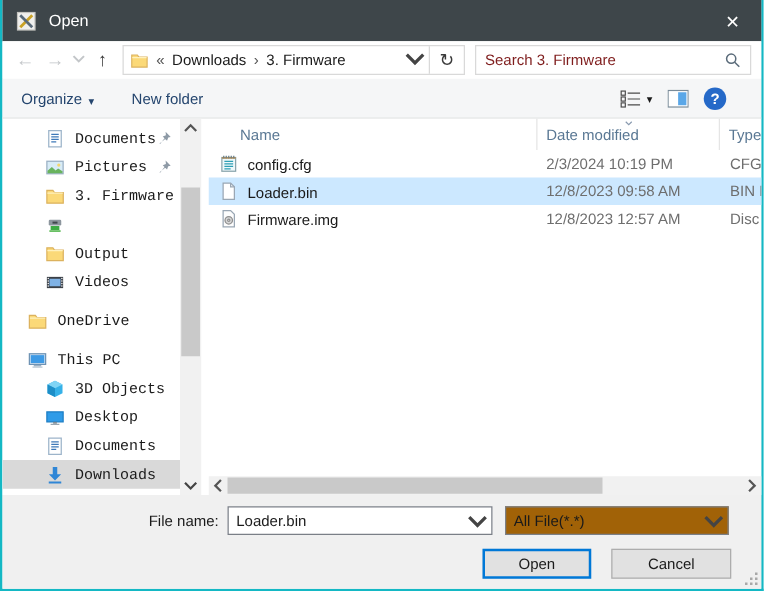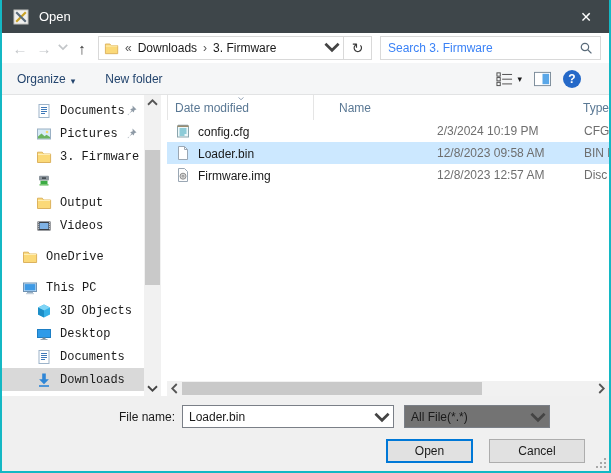--- a/index.html
+++ b/index.html
@@ -26,21 +26,21 @@
   .addressbar{ height:24px; width:274px; border:1px solid #d9d9d9; display:flex; align-items:stretch; background:#fff; margin-left:4px; }
   .addr-main{ flex:1; display:flex; align-items:center; padding-left:5px; gap:6px; overflow:hidden; }
   .addr-folder-icon{ width:15px; height:15px; flex:0 0 15px; display:inline-flex; }
   .addr-seg{ white-space:nowrap; }
   .addr-sep{ color:#555; font-size:12px; }
   .addr-chev{ width:22px; display:flex; align-items:center; justify-content:center; }
   .refresh-btn{ width:28px; border-left:1px solid #d9d9d9; display:flex; align-items:center; justify-content:center;
     font-size:14px; color:#3a3a3a; }
   .searchbox{ height:24px; flex:1; margin-left:8px; border:1px solid #d9d9d9; display:flex; align-items:center;
     padding:0 7px; background:#fff; }
-  .search-ph{ color:#3b82f6; flex:1; }
+  .search-ph{ color:#7f1d1d; flex:1; }
   .search-icon{ width:14px; height:14px; display:inline-flex; }
 
   
   .toolbar{ flex:0 0 32px; background:#f5f6f7; border-bottom:1px solid #e2e3e4; display:flex; align-items:center;
     padding:0 28px 0 15px; color:#24456e; }
   .tool-item{ display:flex; align-items:flex-end; gap:5px; }
   .tool-caret{ font-size:9px; color:#24456e; }
   .tool-gap{ width:30px; }
   .tool-right{ margin-left:auto; display:flex; align-items:center; gap:12px; }
   .view-btn{ display:flex; align-items:center; gap:4px; }
@@ -85,21 +85,21 @@
   .hscroll .thumb{ height:13px; background:#c9c9c9; width:300px; margin-right:auto; }
 
   
   .footer{ flex:0 0 75px; background:#f0f0f0; position:relative; padding-top:9px; }
   .frow1{ display:flex; align-items:center; }
   .fname-label{ width:180px; text-align:right; padding-right:7px; }
   .combo{ height:23px; border:1px solid #7a7f87; display:flex; align-items:center; background:#fff; }
   .combo .val{ flex:1; padding-left:6px; white-space:nowrap; overflow:hidden; }
   .combo .cbx{ width:22px; display:flex; align-items:center; justify-content:center; }
   .combo.fname{ width:212px; }
-  .combo.ftype{ width:146px; margin-left:10px; background:#737373; }
+  .combo.ftype{ width:179px; margin-left:10px; background:#a16207; }
   .frow2{ display:flex; justify-content:flex-end; margin-top:11px; padding-right:24px; gap:16px; }
   .btn{ height:24px; background:#e1e1e1; display:flex; align-items:center; justify-content:center; }
   .btn.default{ width:87px; border:2px solid #0078d7; }
   .btn.normal{ width:96px; border:1px solid #adadad; }
   .grip{ position:absolute; right:2px; bottom:2px; width:12px; height:12px; }
 </style>
 </head>
 <body>
 
 <div class="window">
@@ -358,28 +358,28 @@
         <div class="arr bottom">
             <svg xmlns="http://www.w3.org/2000/svg" width="100%" height="100%" viewBox="0 0 10 10">
               <path d="M2 3.5l3 3 3-3" fill="none" stroke="#444" stroke-width="1.2"></path>
             </svg>
           </div>
       </div>
     </div>
 
     <div class="filelist">
       <div class="list-header">
+        <div class="hcell name">
+          <span>Name</span>
+        </div>
         <div class="hcell date">
           <span class="sort-chev"><svg xmlns="http://www.w3.org/2000/svg" width="100%" height="100%" viewBox="0 0 10 10">
                 <path d="M2 3l3 3 3-3" fill="none" stroke="#8a9bb0" stroke-width="1.2"></path>
               </svg></span>
           <span>Date modified</span>
-        </div>
-        <div class="hcell name">
-          <span>Name</span>
         </div>
         <div class="hcell type">
           <span>Type</span>
         </div>
       </div>
       <div id="file-rows">
           <div class="file-row">
             <div class="cell-name">
               <span class="fic">
                 <svg width="100%" height="100%" viewBox="0 0 16 16">

